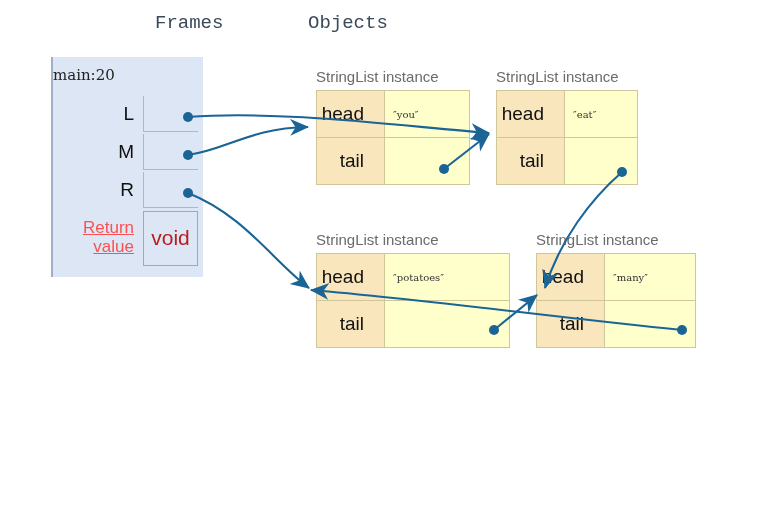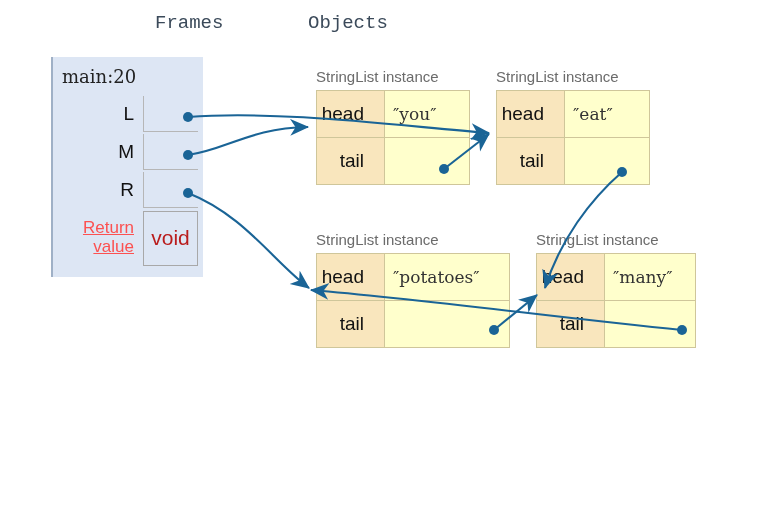--- a/index.html
+++ b/index.html
@@ -34,24 +34,24 @@
     left: 51px;
     top: 57px;
     width: 152px;
     height: 220px;
     background: #dde6f4;
     border-left: 2px solid #9fb0c6;
     box-sizing: border-box;
   }
   #frame-title {
     position: absolute;
-    left: 9px;
+    left: 0;
     top: 9px;
     font-family: "DejaVu Serif", serif;
-    font-size: 18px;
+    font-size: 15px;
     color: #222222;
     letter-spacing: 0px;
   }
   .frame-row {
     position: absolute;
     left: 0;
     width: 152px;
     height: 38px;
     display: flex;
     align-items: center;
@@ -127,34 +127,34 @@
     font-size: 19px;
     color: #111111;
     font-family: "Liberation Sans", sans-serif;
     white-space: nowrap;
   }
   .obj-table td.fieldval {
     background: #ffffcc;
     text-align: left;
     padding-left: 8px;
     font-family: "DejaVu Serif", serif;
-    font-size: 17px;
+    font-size: 10px;
     color: #333333;
     white-space: nowrap;
   }
 
   #obj-1 { left: 316px; top: 90px; }
   #obj-2 { left: 496px; top: 90px; }
   #obj-3 { left: 316px; top: 253px; }
   #obj-4 { left: 536px; top: 253px; }
 
   #obj-1 .fieldname, #obj-2 .fieldname, #obj-4 .fieldname { width: 68px; }
   #obj-3 .fieldname { width: 68px; }
   #obj-1 .fieldval { width: 85px; }
-  #obj-2 .fieldval { width: 85px; }
+  #obj-2 .fieldval { width: 73px; }
   #obj-3 .fieldval { width: 125px; }
   #obj-4 .fieldval { width: 91px; }
 
   
   #arrow-layer {
     position: absolute;
     left: 0; top: 0;
     width: 768px;
     height: 525px;
     pointer-events: none;

